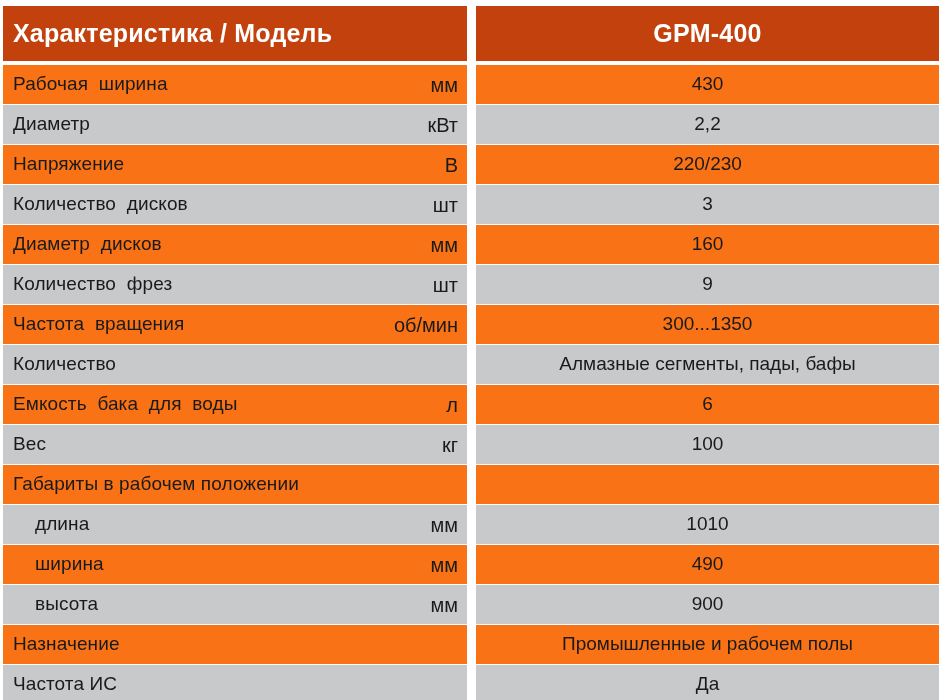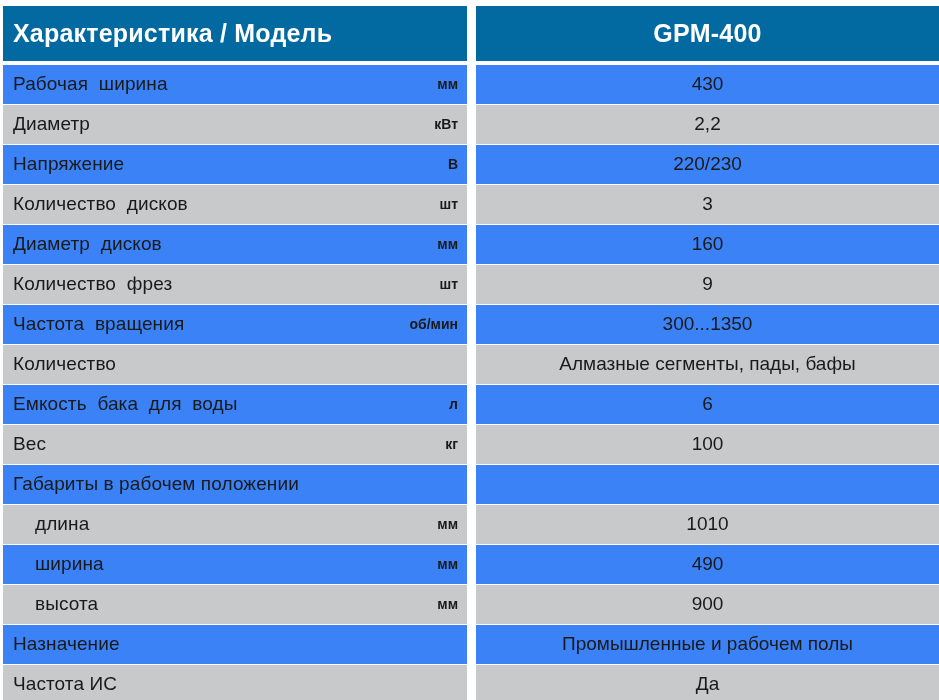--- a/index.html
+++ b/index.html
@@ -59,47 +59,46 @@
     flex: 1 1 auto;
     display: flex;
     align-items: center;
     justify-content: center;
     box-sizing: border-box;
     padding: 0 8px;
   }
 
   
   .tone-light .cell-left,
-  .tone-light .cell-right { background: #3b82f6; }
+  .tone-light .cell-right { background: #f97316; }
 
   .tone-dark .cell-left,
   .tone-dark .cell-right { background: #c8c9cb; }
 
   .tone-blue .cell-left,
-  .tone-blue .cell-right { background: #0369a1; }
+  .tone-blue .cell-right { background: #c2410c; }
 
   .name {
     flex: 1 1 auto;
     font-size: 19px;
     line-height: 1.1;
     color: #1a1a1a;
     white-space: pre;
     letter-spacing: 0.1px;
   }
 
   .name.indent { padding-left: 22px; }
 
   .unit {
     flex: 0 0 auto;
-    font-size: 14px;
+    font-size: 20px;
     line-height: 1.1;
     color: #1a1a1a;
     text-align: right;
     white-space: pre;
-    font-weight: bold;
   }
 
   .value {
     font-size: 19px;
     line-height: 1.1;
     color: #1a1a1a;
     text-align: right;
     white-space: pre;
   }
 

